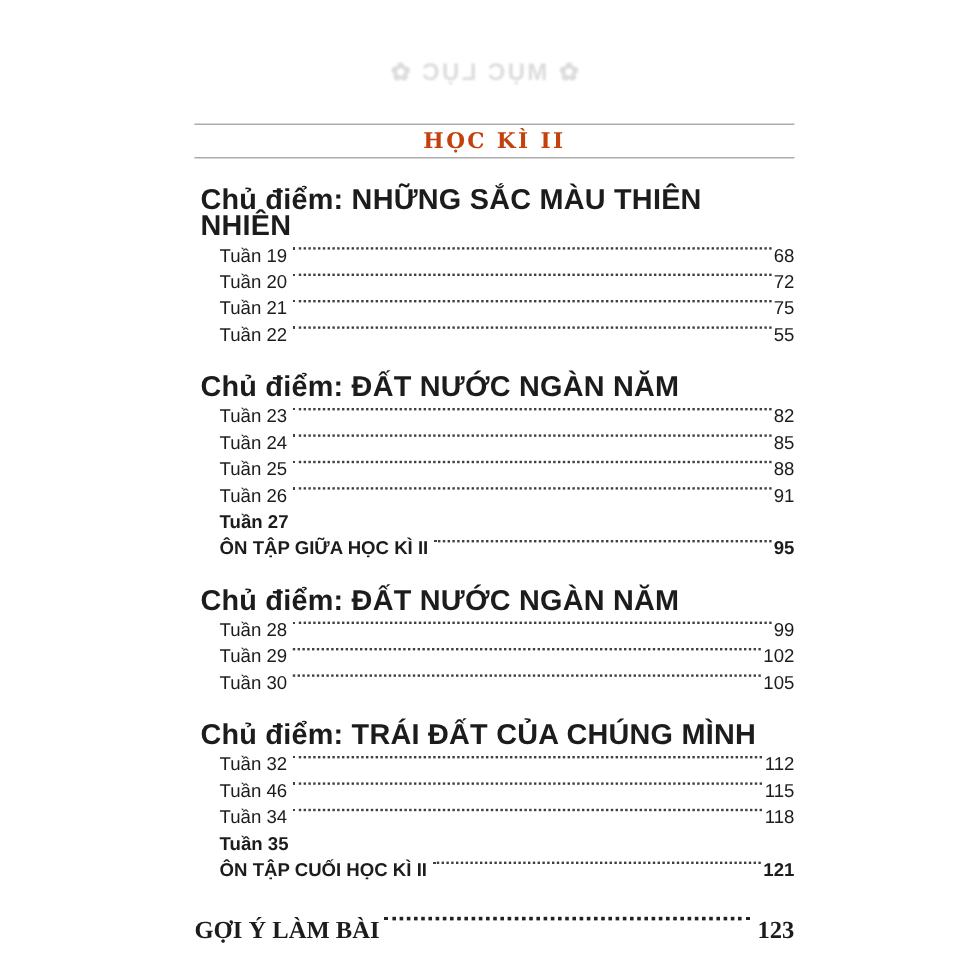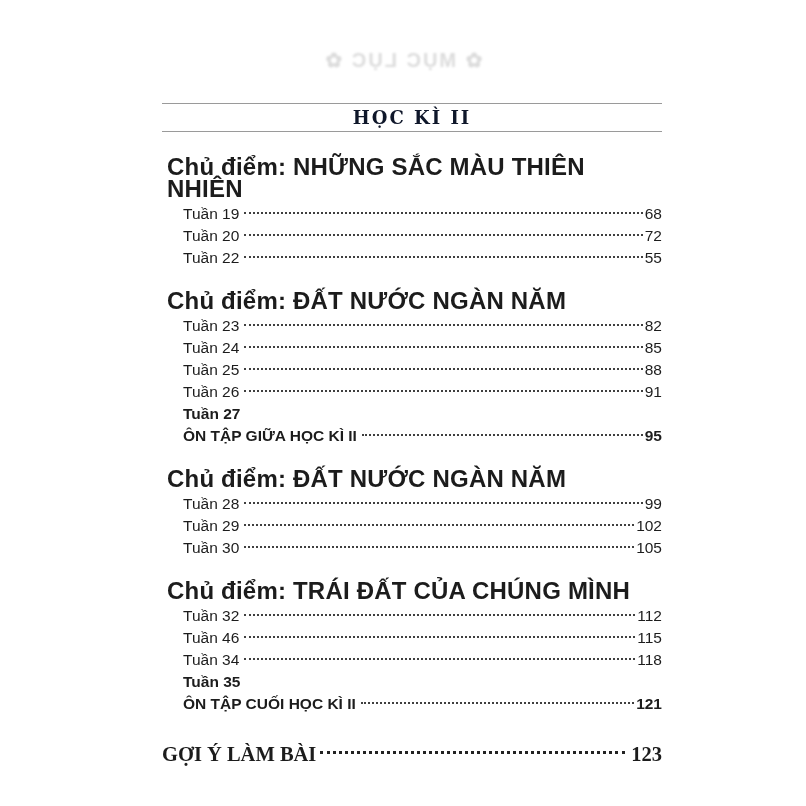--- a/index.html
+++ b/index.html
@@ -38,33 +38,33 @@
     height: 0;
   }
   .rule.top { margin-top: 3px; }
   .semester-title {
     font-family: "DejaVu Serif", "Liberation Serif", serif;
     font-weight: bold;
     font-size: 18px;
     letter-spacing: 2px;
     text-align: center;
     margin: 3px 0;
-    color: #0f172a;
+    color: #c2410c;
   }
   .section-heading {
     font-size: 24px;
     font-weight: bold;
     line-height: 22px;
     margin: 24px 0 0 5px;
     letter-spacing: 0.2px;
   }
   .section:first-of-type .section-heading { margin-top: 16px; }
   .toc-row {
     display: flex;
-    align-items: center;
+    align-items: flex-start;
     font-size: 15.5px;
     line-height: 16px;
     margin-top: 6px;
     padding-left: 21px;
   }
   .section .toc-row:first-of-type { margin-top: 9px; }
   .toc-row .label { white-space: nowrap; }
   .toc-row .leader {
     flex: 1;
     border-bottom: 2px dotted #3f3f3f;
@@ -104,20 +104,25 @@
         <span class="label">Tuần 19</span>
         <span class="leader"></span>
         <span class="pagenum">68</span>
       </div>
       <div class="toc-row">
         <span class="label">Tuần 20</span>
         <span class="leader"></span>
         <span class="pagenum">72</span>
       </div>
       <div class="toc-row">
+        <span class="label">Tuần 21</span>
+        <span class="leader"></span>
+        <span class="pagenum">75</span>
+      </div>
+      <div class="toc-row">
         <span class="label">Tuần 22</span>
         <span class="leader"></span>
         <span class="pagenum">55</span>
       </div>
     </div>
 
     <div class="section">
       <div class="section-heading">Chủ điểm: ĐẤT NƯỚC NGÀN NĂM</div>
       <div class="toc-row">
         <span class="label">Tuần 23</span>

